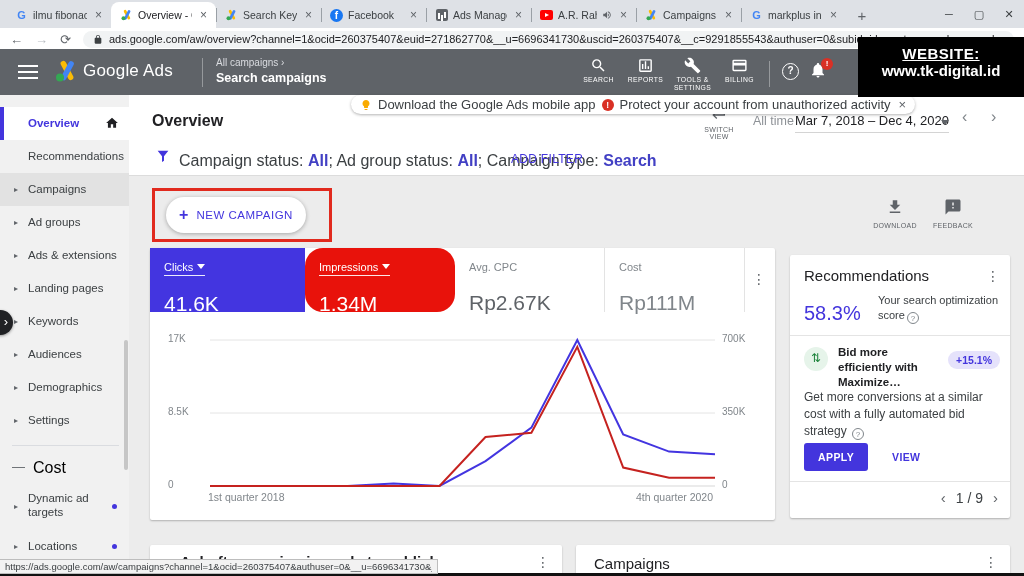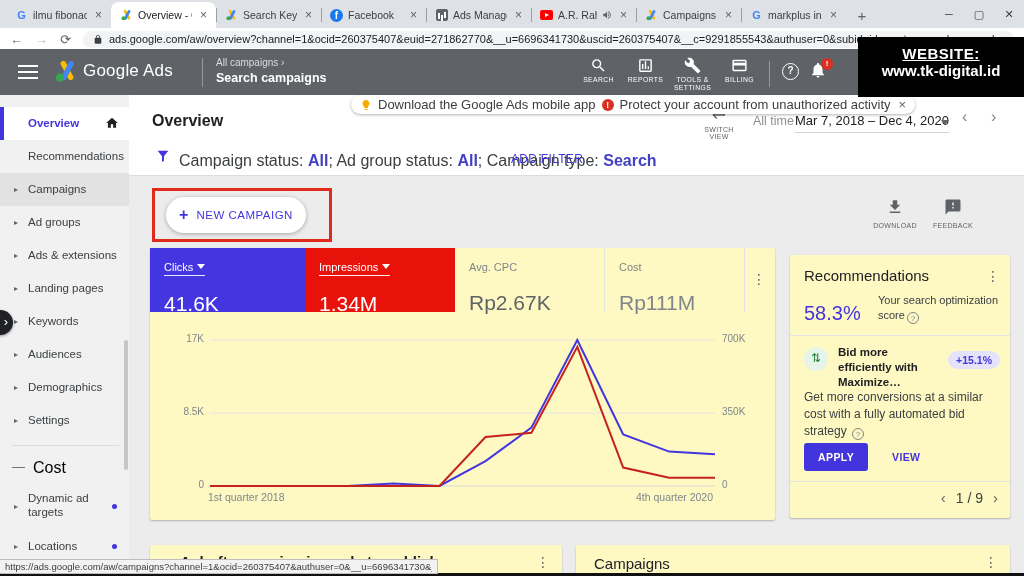--- a/index.html
+++ b/index.html
@@ -95,21 +95,21 @@
   .filtertext b { color:#4240c4; }
   .addfilter { position:absolute; left:382px; top:57px; font-size:12px; font-weight:500; color:#4335dd; letter-spacing:.3px; }
 
   .redbox { position:absolute; left:23px; top:93px; width:180px; height:54px; border:3px solid #e12a1e; z-index:20; }
   .newcampaign { position:absolute; left:37px; top:102px; width:140px; height:36px; background:#fff; border-radius:18px; box-shadow:0 1px 4px rgba(0,0,0,.3); display:flex; align-items:center; justify-content:center; gap:8px; }
   .newcampaign .plus { font-size:16px; color:#4335dd; font-weight:bold; line-height:1; }
   .newcampaign .txt { font-size:11.5px; font-weight:500; color:#4335dd; letter-spacing:.5px; }
   .toolico { position:absolute; width:56px; text-align:center; }
   .toolico .lbl { font-size:7px; color:#5f6368; letter-spacing:.3px; margin-top:2px; }
 
-  .card { position:absolute; background:#fef9c3; border-radius:2px; box-shadow:0 1px 2px rgba(0,0,0,.25); }
+  .card { position:absolute; background:#ffffff; border-radius:2px; box-shadow:0 1px 2px rgba(0,0,0,.25); }
   .chartcard { left:21px; top:153px; width:625px; height:272px; }
   .tile { position:absolute; top:0; height:64px; padding:9px 14px; }
   .tile .tl { font-size:11px; display:inline-block; padding-bottom:2px; }
   .tile .tv { font-size:21px; margin-top:16px; }
   .tile-0 { left:0; width:155px; color:#fff; }
   .tile-1 { left:155px; width:150px; color:#fff; }
   .tile-0 .tl, .tile-1 .tl { border-bottom:1px solid rgba(255,255,255,.9); }
   .tile-2 { left:305px; width:150px; border-right:1px solid #e3e3e3; }
   .tile-3 { left:455px; width:140px; border-right:1px solid #e3e3e3; }
   .tile-2 .tl, .tile-3 .tl { color:#80868b; }
@@ -117,21 +117,21 @@
   .tile-3 .tv { color:#80868b; }
   .tilecaret { display:inline-block; margin-left:4px; vertical-align:2px; border-left:4px solid transparent; border-right:4px solid transparent; border-top:5px solid #fff; }
   .kebab { font-size:14px; color:#5f6368; letter-spacing:0; line-height:1; }
   .chartmenu { position:absolute; right:9px; top:24px; }
 
   .chart { position:absolute; left:0; top:70px; width:625px; height:200px; }
   .chart svg { position:absolute; left:0; top:0; }
   .grid { stroke:#e4e4e4; stroke-width:1; }
   .grid0 { stroke:#d7d7d7; }
   .ax { position:absolute; font-size:10px; color:#80868b; }
-  .ax-l { left:18px; width:36px; text-align:right; }
+  .ax-l { left:18px; width:36px; text-align:left; }
   .ax-r { left:572px; width:40px; }
   .xlab { position:absolute; top:173px; font-size:10.5px; color:#80868b; }
 
   .reccard { left:661px; top:160px; width:220px; height:263px; }
   .rectitle { position:absolute; left:14px; top:12px; font-size:15px; color:#212124; }
   .recmenu { position:absolute; right:10px; top:14px; }
   .score { position:absolute; left:14px; top:40px; font-size:20px; font-weight:500; color:#4335dd;margin-top:7px; }
   .scorecap { position:absolute; left:88px; top:38px; width:122px; font-size:11px; color:#3c4043; line-height:1.35; }
   .qcirc { display:inline-block; width:12px; height:12px; border:1px solid #80868b; border-radius:50%; color:#80868b; font-size:8px; text-align:center; line-height:11px; vertical-align:-2px; margin-left:2px; }
   .recdiv { position:absolute; left:0; right:0; height:1px; background:#e4e4e4; }
@@ -419,21 +419,21 @@
           <path d="M20 2H4c-1.1 0-2 .9-2 2v18l4-4h14c1.1 0 2-.9 2-2V4c0-1.1-.9-2-2-2zm-7 12h-2v-2h2v2zm0-4h-2V6h2v4z"></path>
         </svg>
       <div class="lbl">FEEDBACK</div>
     </div>
 
     <div class="card chartcard">
       <div class="tile tile-0" style="background: rgb(67, 53, 224);">
         <span class="tl"><span>Clicks</span><span class="tilecaret"></span></span>
         <div class="tv">41.6K</div>
       </div>
-      <div class="tile tile-1" style="background: rgb(232, 18, 11);">
+      <div class="tile tile-1" style="background: rgb(232, 18, 11); border-radius: 18px;">
         <span class="tl"><span>Impressions</span><span class="tilecaret"></span></span>
         <div class="tv">1.34M</div>
       </div>
       <div class="tile tile-2">
         <span class="tl">Avg. CPC</span>
         <div class="tv">Rp2.67K</div>
       </div>
       <div class="tile tile-3">
         <span class="tl">Cost</span>
         <div class="tv">Rp111M</div>

